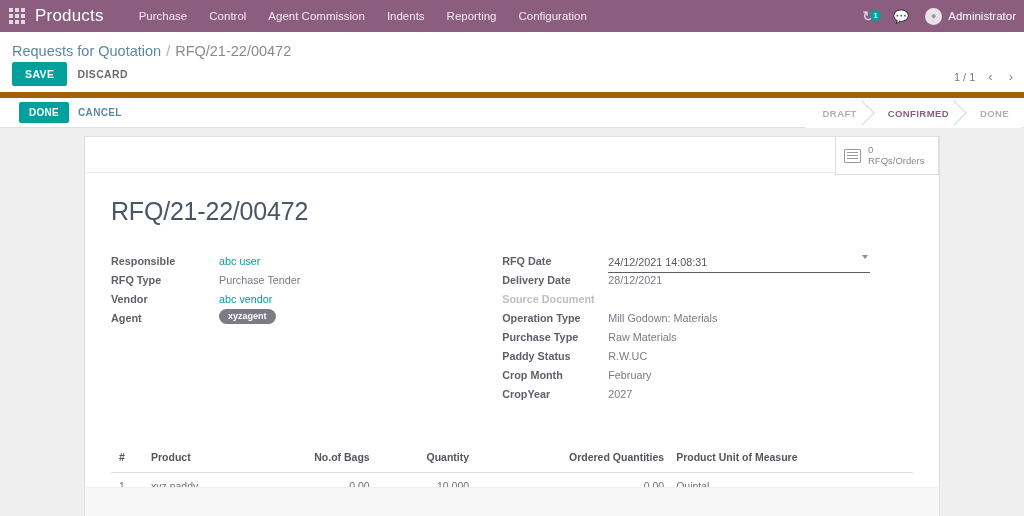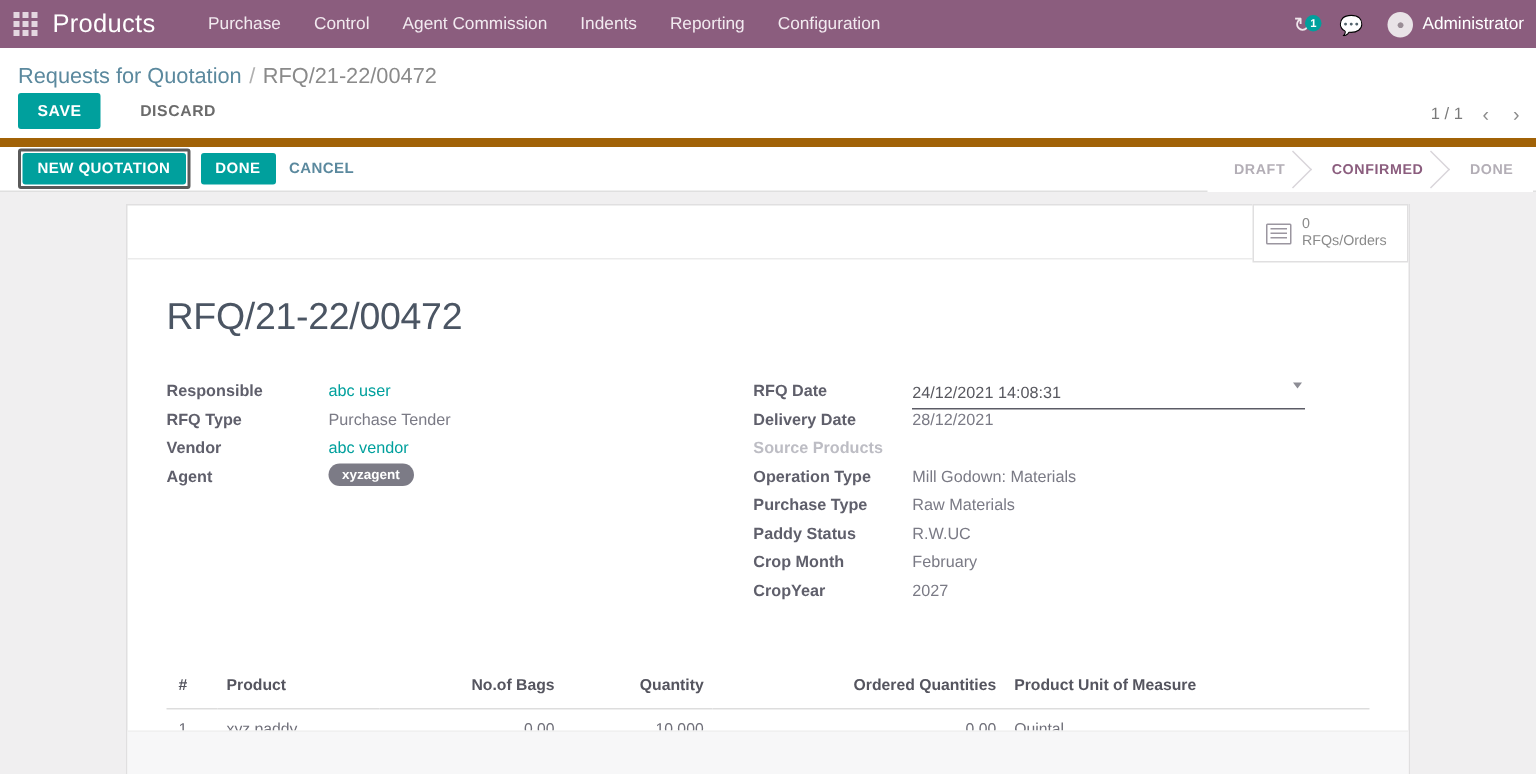--- a/index.html
+++ b/index.html
@@ -62,21 +62,21 @@
   
   .control-panel { background: #ffffff; border-bottom: 6px solid #a16207; }
   .bc-row {
     display: flex; align-items: center;
     padding: 9px 12px 0 12px; position: relative; height: 28px;
   }
   .bc-parent { font-size: 14.5px; color: #5b899e; cursor: pointer; }
   .bc-sep { font-size: 14.5px; color: #b0b0b0; margin: 0 5px; }
   .bc-current { font-size: 14.5px; color: #8a8a8a; }
   .btn-row {
-    display: flex; align-items: center; gap: 16px;
+    display: flex; align-items: center; gap: 0px;
     padding: 4px 12px 9px 12px; position: relative; height: 32px;
   }
   .btn-save {
     background: #00a09d; color: #fff; font-size: 10.5px; font-weight: bold;
     padding: 5px 12px; border: 1px solid #00a09d; border-radius: 2px; cursor: pointer;
     letter-spacing: .4px;
   }
   .btn-discard {
     color: #6b6b6b; font-size: 10.5px; font-weight: bold; padding: 5px 10px;
     cursor: pointer; letter-spacing: .4px;
@@ -273,23 +273,20 @@
     <div class="btn-discard">DISCARD</div>
     <div class="pager">
       <span class="pager-text">1 / 1</span>
       <span class="pager-btn">‹</span>
       <span class="pager-btn">›</span>
     </div>
   </div>
 </div>
 
 <div class="statusbar-row">
-  <span class="focus-box">
-    <span class="btn-primary-sm">NEW QUOTATION</span>
-  </span>
   <span class="btn-done">DONE</span>
   <span class="btn-cancel">CANCEL</span>
 
   <div class="statuspipe">
     <div class="pipe-item">DRAFT</div>
     <div class="pipe-item active">CONFIRMED</div>
     <div class="pipe-item">DONE</div>
   </div>
 </div>
 
@@ -341,21 +338,21 @@
               <span class="date-input">
                 <span class="dv">24/12/2021 14:08:31</span>
                 <span class="caret"></span>
               </span>
             </div>
             <div class="frow tall">
               <span class="flabel">Delivery Date</span>
               <span class="fval">28/12/2021</span>
             </div>
             <div class="frow tall">
-              <span class="flabel muted">Source Products</span>
+              <span class="flabel muted">Source Document</span>
               <span class="fval"></span>
             </div>
             <div class="frow tall">
               <span class="flabel">Operation Type</span>
               <span class="fval">Mill Godown: Materials</span>
             </div>
             <div class="frow tall">
               <span class="flabel">Purchase Type</span>
               <span class="fval">Raw Materials</span>
             </div>

